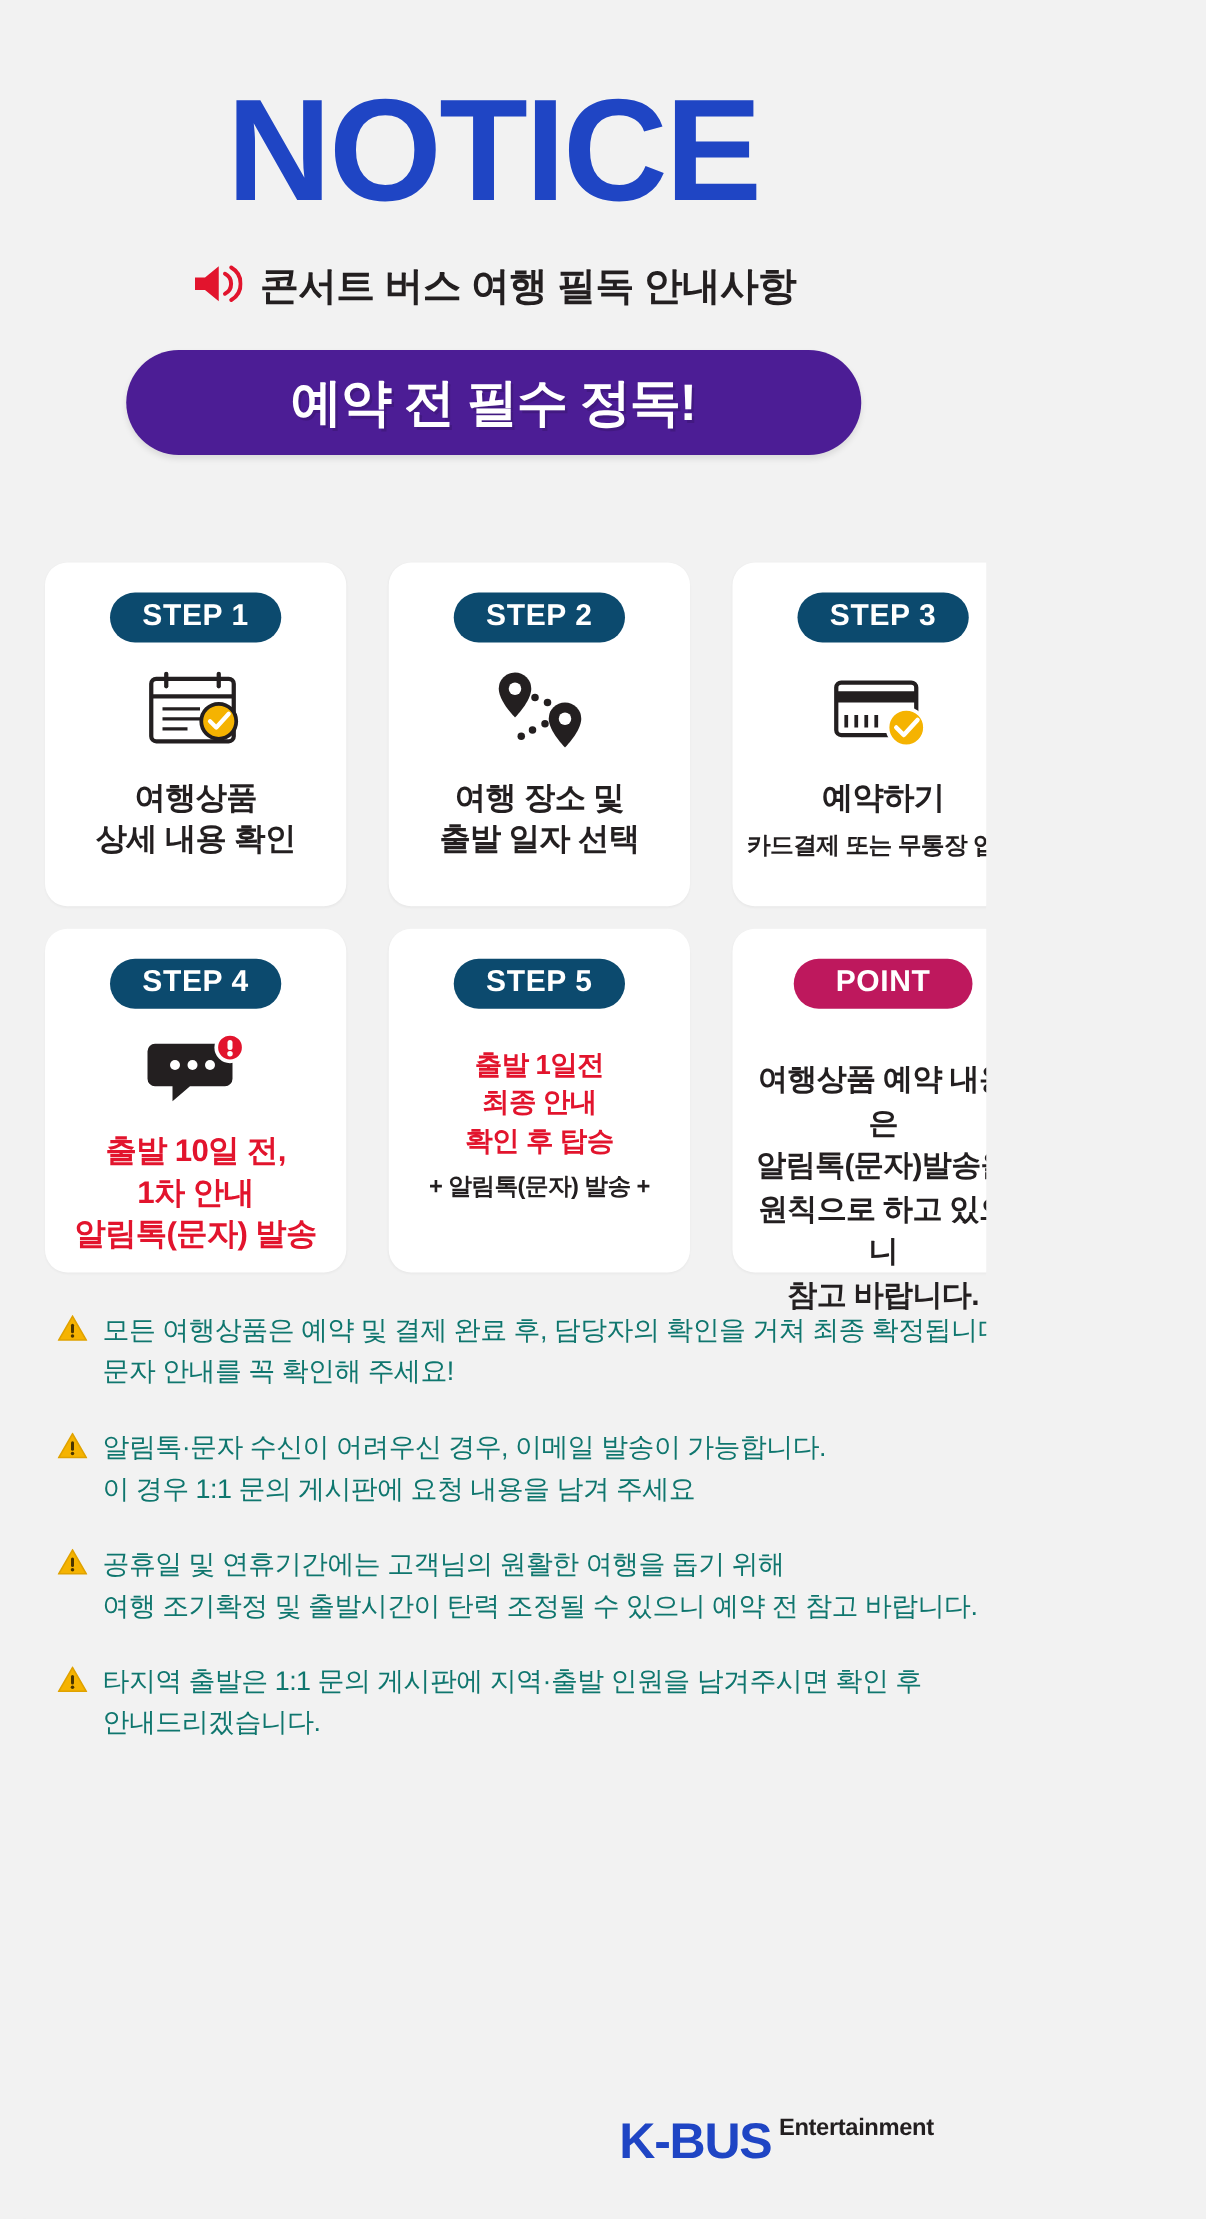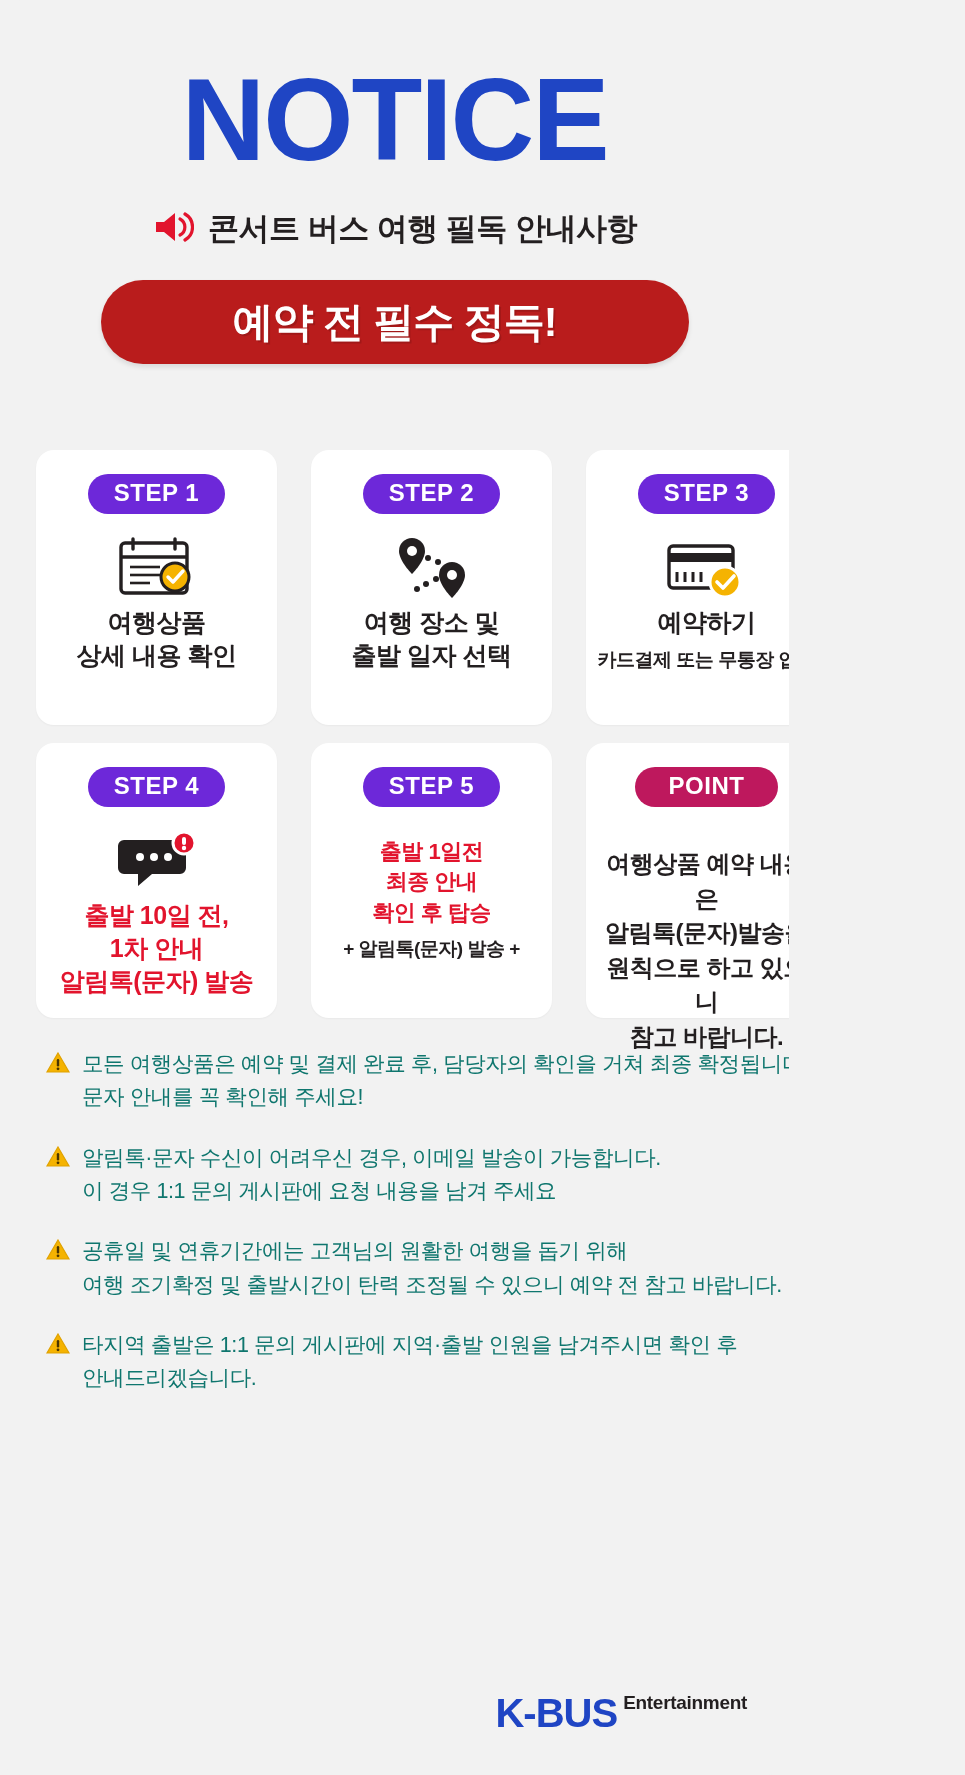--- a/index.html
+++ b/index.html
@@ -42,21 +42,21 @@
     font-size: 31px;
     font-weight: bold;
     color: #231f20;
     letter-spacing: -0.5px;
   }
 
   .red-pill {
     margin: 30px auto 0;
     width: 588px;
     height: 84px;
-    background: #b91c1c;
+    background: #4c1d95;
     border-radius: 42px;
     display: flex;
     align-items: center;
     justify-content: center;
     box-shadow: 0 3px 5px rgba(0,0,0,0.10);
   }
   .red-pill-text {
     color: #ffffff;
     font-size: 41px;
     font-weight: bold;
@@ -79,38 +79,39 @@
     background: #ffffff;
     border-radius: 18px;
     height: 275px;
     padding: 24px 10px 14px;
     display: flex;
     flex-direction: column;
     align-items: center;
     box-shadow: 0 1px 2px rgba(0,0,0,0.04);
   }
   .step-badge {
-    background: #6d28d9;
+    background: #0c4a6e;
     color: #ffffff;
     font-size: 24px;
     font-weight: bold;
     border-radius: 20px;
     padding: 7px 26px 9px;
     letter-spacing: 0.5px;
     line-height: 1;
   }
   .step-badge.point { background: #be185d; padding-left: 34px; padding-right: 34px; }
   .step-icon {
     height: 74px;
     margin-top: 18px;
     display: flex;
     align-items: center;
     justify-content: center;
   }
   .step-main {
+    margin-top: 16px;
     text-align: center;
     font-size: 25px;
     font-weight: bold;
     color: #231f20;
     line-height: 1.32;
     letter-spacing: -0.5px;
     white-space: pre-line;
   }
   .step-main.red { color: #e2142d; }
   .step-sub {

